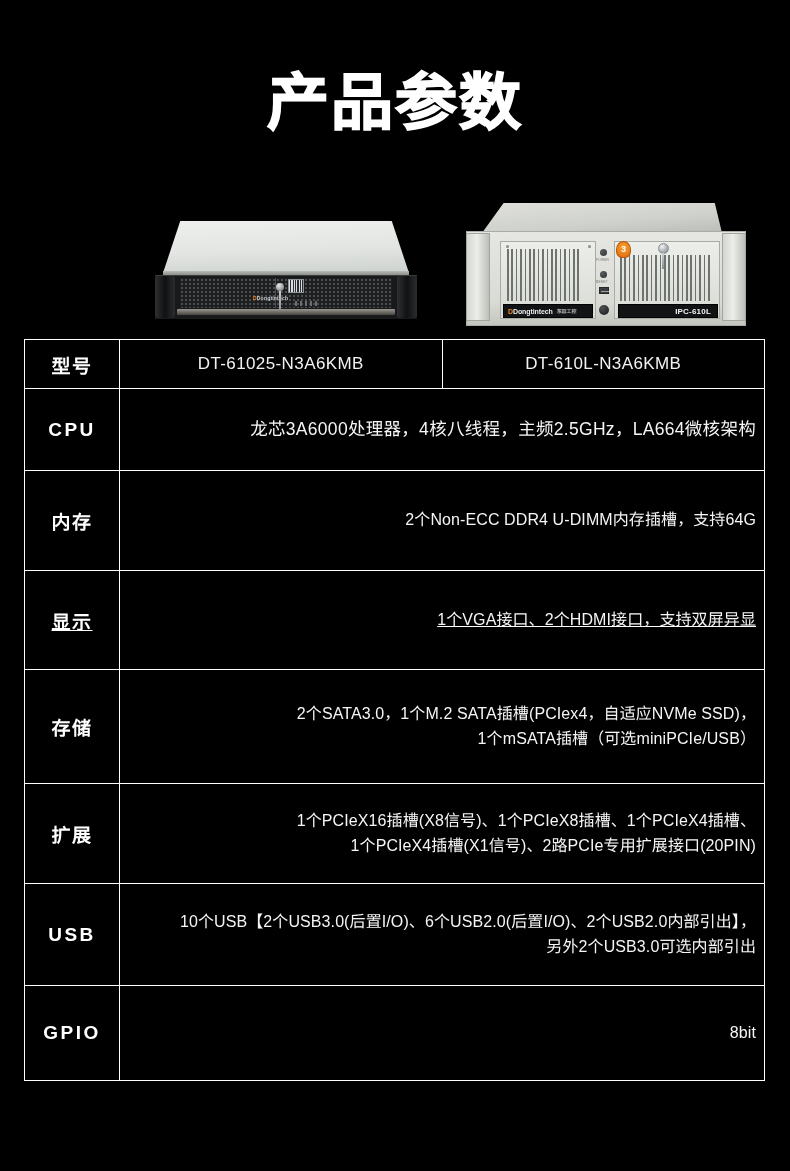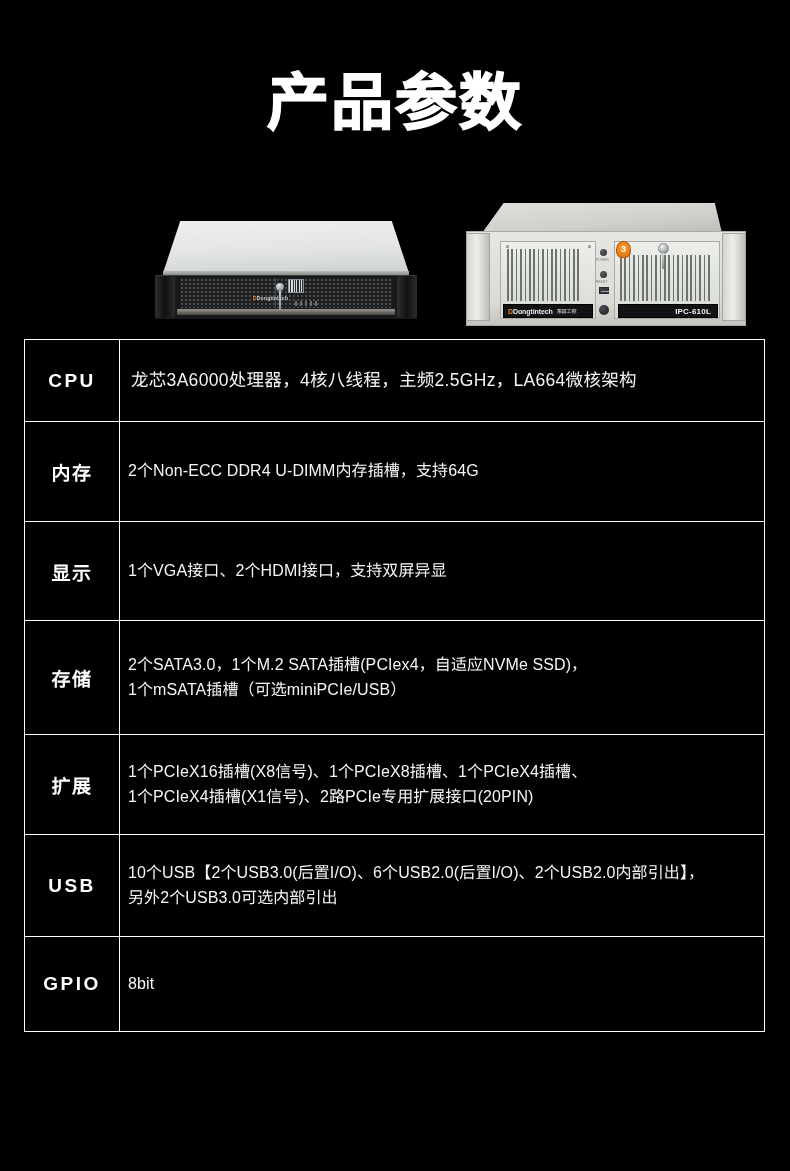--- a/index.html
+++ b/index.html
@@ -349,26 +349,26 @@
     line-height: 1.55;
     letter-spacing: 0.1px;
     color: #f5f5f5;
     padding: 0 8px 0 8px;
   }
   .cell-body.big {
     font-size: 17.5px;
     letter-spacing: 0.3px;
     padding-left: 11px;
   }
-  .cell-body .ln { display: block; white-space: nowrap; }
+  .cell-body .ln { display: block; white-space: nowrap; text-align: right; }
 
   .r-head  { height: 49px; }
   .r-cpu   { height: 82px; margin-left: 36px; }
   .r-mem   { height: 100px; padding-left: 14px; }
-  .r-disp  { height: 99px; }
+  .r-disp  { height: 99px; text-decoration: underline; }
   .r-store { height: 114px; }
   .r-net   { height: 88px; }
   .r-exp   { height: 100px; margin-top: 32px; }
   .r-usb   { height: 102px; margin-top: 8px; }
   .r-gpio  { height: 95px; }
 </style>
 </head>
 <body>
 
 <div class="page-title">产品参数</div>
@@ -414,20 +414,25 @@
     <div class="lock-stem"></div>
     <div class="nameplate-l"><i>D</i><span>Dongtintech</span><span class="cn">东田工控</span></div>
     <div class="nameplate-r">IPC-610L</div>
   </div>
 
 </div>
 
 <table class="spec-table">
   <tbody>
 
+    <tr class="r-head">
+      <td class="col-label">型号</td>
+      <td class="cell-model">DT-61025-N3A6KMB</td>
+      <td class="cell-model">DT-610L-N3A6KMB</td>
+    </tr>
 
     <tr class="r-cpu">
       <td class="col-label latin">CPU</td>
       <td class="cell-body big" colspan="2">
         <span class="ln">龙芯3A6000处理器，4核八线程，主频2.5GHz，LA664微核架构</span>
       </td>
     </tr>
 
     <tr class="r-mem">
       <td class="col-label">内存</td>

